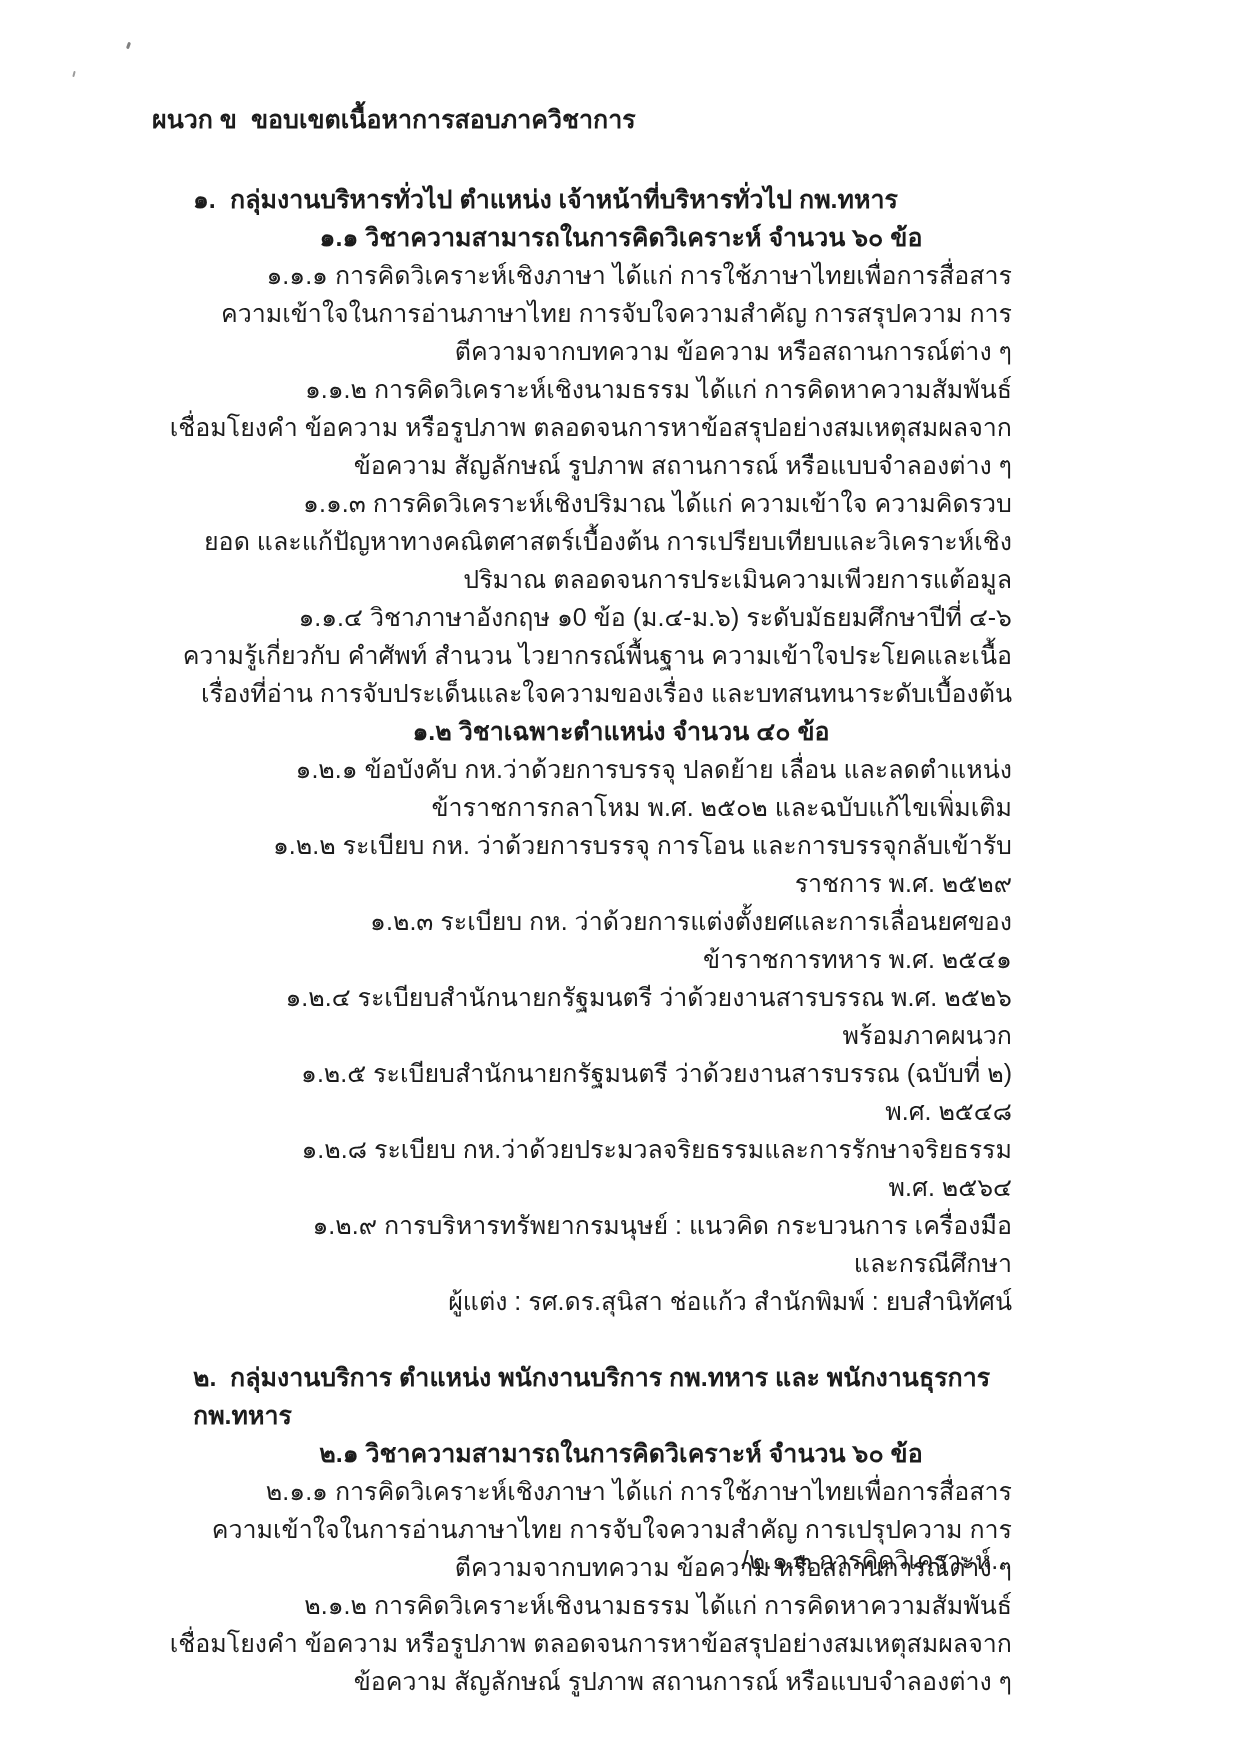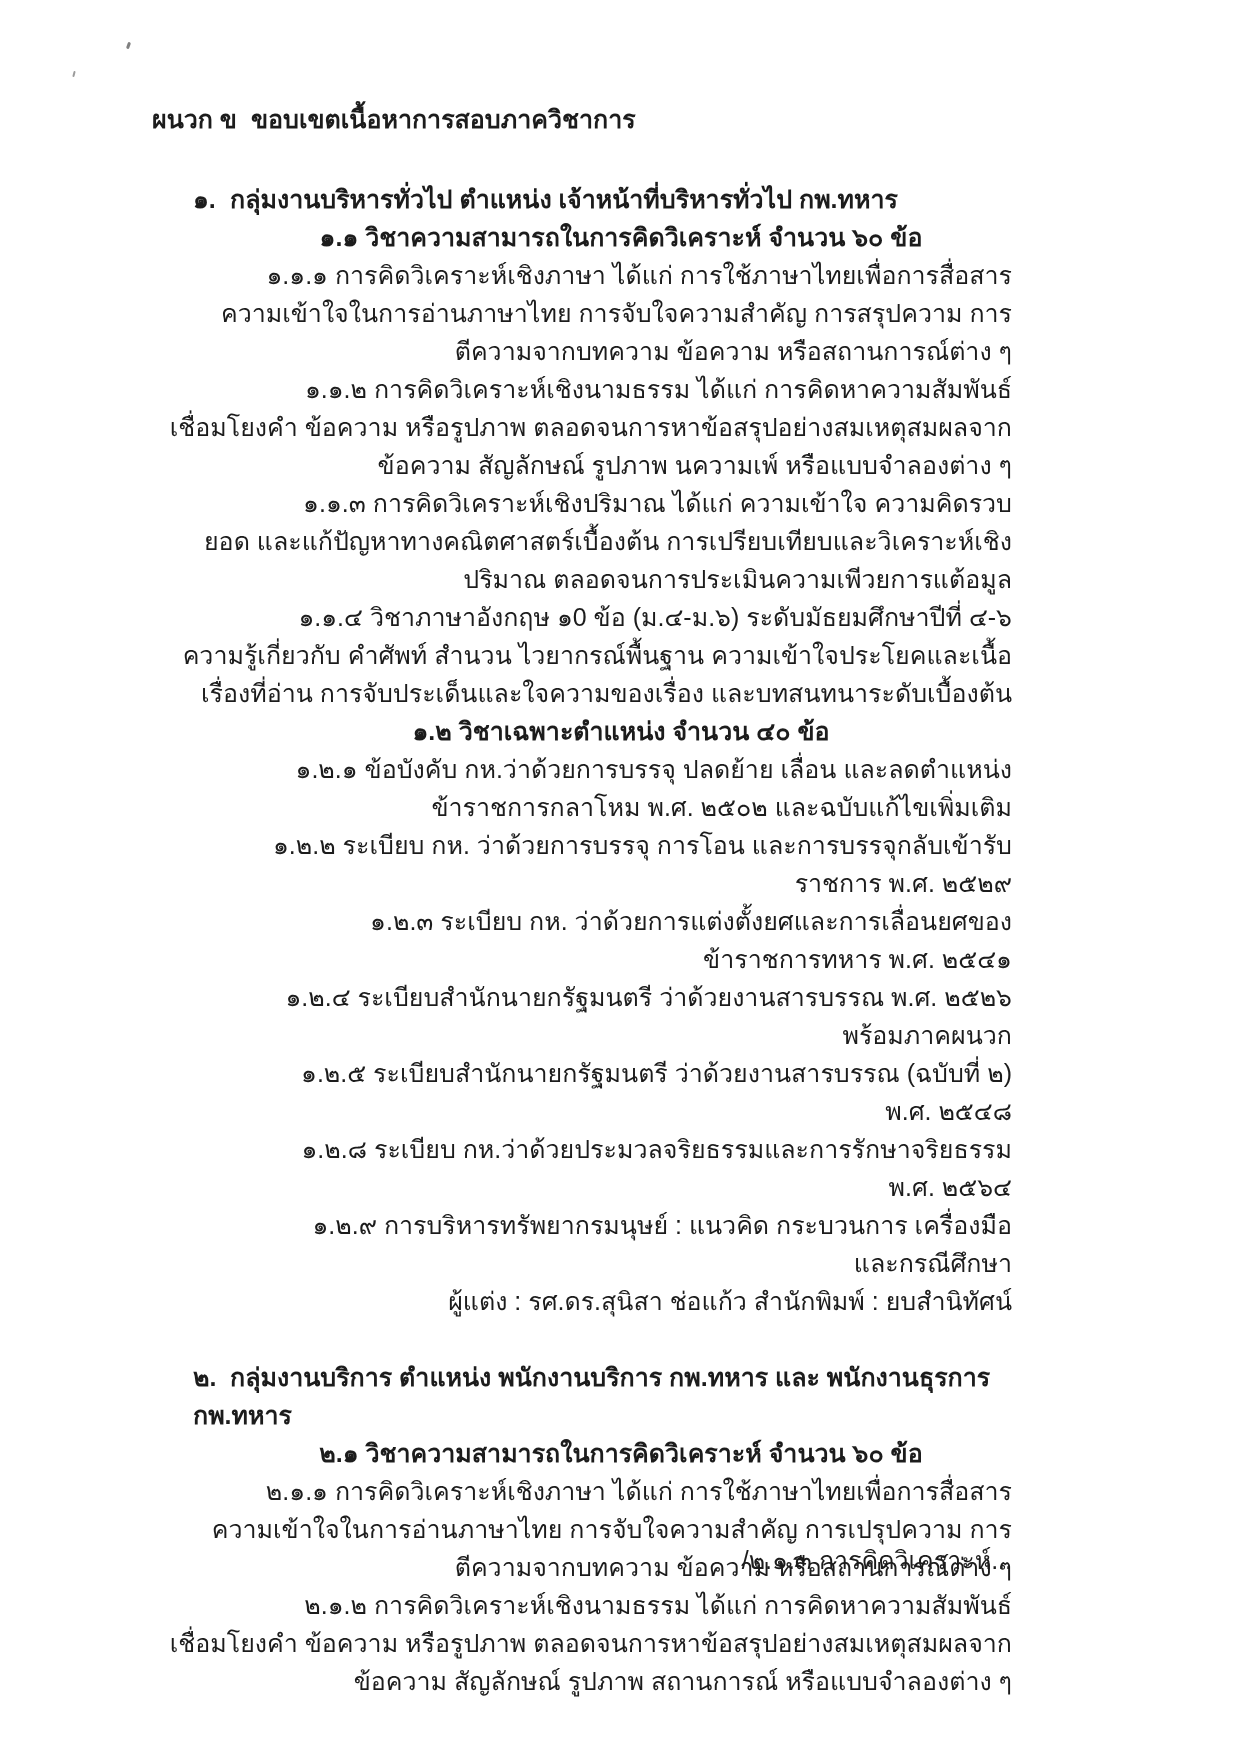--- a/index.html
+++ b/index.html
@@ -41,21 +41,21 @@
       <span>ผนวก ข</span><span class="hgap"></span><span>ขอบเขตเนื้อหาการสอบภาควิชาการ</span>
     </div>
 
     <div class="section">
       <div class="sec-heading">
         <span class="sec-num">๑.</span><span>กลุ่มงานบริหารทั่วไป ตำแหน่ง เจ้าหน้าที่บริหารทั่วไป กพ.ทหาร</span>
       </div>
 
       <div class="sub-heading">๑.๑ วิชาความสามารถในการคิดวิเคราะห์ จำนวน ๖๐ ข้อ</div>
       <p class="para">๑.๑.๑ การคิดวิเคราะห์เชิงภาษา ได้แก่ การใช้ภาษาไทยเพื่อการสื่อสาร ความเข้าใจในการอ่านภาษาไทย การจับใจความสำคัญ การสรุปความ การตีความจากบทความ ข้อความ หรือสถานการณ์ต่าง ๆ</p>
-      <p class="para">๑.๑.๒ การคิดวิเคราะห์เชิงนามธรรม ได้แก่ การคิดหาความสัมพันธ์เชื่อมโยงคำ ข้อความ หรือรูปภาพ ตลอดจนการหาข้อสรุปอย่างสมเหตุสมผลจากข้อความ สัญลักษณ์ รูปภาพ นความเพ์ หรือแบบจำลองต่าง ๆ</p>
+      <p class="para">๑.๑.๒ การคิดวิเคราะห์เชิงนามธรรม ได้แก่ การคิดหาความสัมพันธ์เชื่อมโยงคำ ข้อความ หรือรูปภาพ ตลอดจนการหาข้อสรุปอย่างสมเหตุสมผลจากข้อความ สัญลักษณ์ รูปภาพ สถานการณ์ หรือแบบจำลองต่าง ๆ</p>
       <p class="para">๑.๑.๓ การคิดวิเคราะห์เชิงปริมาณ ได้แก่ ความเข้าใจ ความคิดรวบยอด และแก้ปัญหาทางคณิตศาสตร์เบื้องต้น การเปรียบเทียบและวิเคราะห์เชิงปริมาณ ตลอดจนการประเมินความเพีวยการแต้อมูล</p>
       <p class="para">๑.๑.๔ วิชาภาษาอังกฤษ ๑0 ข้อ (ม.๔-ม.๖) ระดับมัธยมศึกษาปีที่ ๔-๖ ความรู้เกี่ยวกับ คำศัพท์ สำนวน ไวยากรณ์พื้นฐาน ความเข้าใจประโยคและเนื้อเรื่องที่อ่าน การจับประเด็นและใจความของเรื่อง และบทสนทนาระดับเบื้องต้น</p>
 
       <div class="sub-heading">๑.๒ วิชาเฉพาะตำแหน่ง จำนวน ๔๐ ข้อ</div>
       <p class="para">๑.๒.๑ ข้อบังคับ กห.ว่าด้วยการบรรจุ ปลดย้าย เลื่อน และลดตำแหน่งข้าราชการกลาโหม พ.ศ. ๒๕๐๒ และฉบับแก้ไขเพิ่มเติม</p>
       <p class="para">๑.๒.๒ ระเบียบ กห. ว่าด้วยการบรรจุ การโอน และการบรรจุกลับเข้ารับราชการ พ.ศ. ๒๕๒๙</p>
       <p class="para">๑.๒.๓ ระเบียบ กห. ว่าด้วยการแต่งตั้งยศและการเลื่อนยศของข้าราชการทหาร พ.ศ. ๒๕๔๑</p>
       <p class="para">๑.๒.๔ ระเบียบสำนักนายกรัฐมนตรี ว่าด้วยงานสารบรรณ พ.ศ. ๒๕๒๖ พร้อมภาคผนวก</p>
       <p class="para">๑.๒.๕ ระเบียบสำนักนายกรัฐมนตรี ว่าด้วยงานสารบรรณ (ฉบับที่ ๒) พ.ศ. ๒๕๔๘</p>
       <p class="para">๑.๒.๘ ระเบียบ กห.ว่าด้วยประมวลจริยธรรมและการรักษาจริยธรรม พ.ศ. ๒๕๖๔</p>

